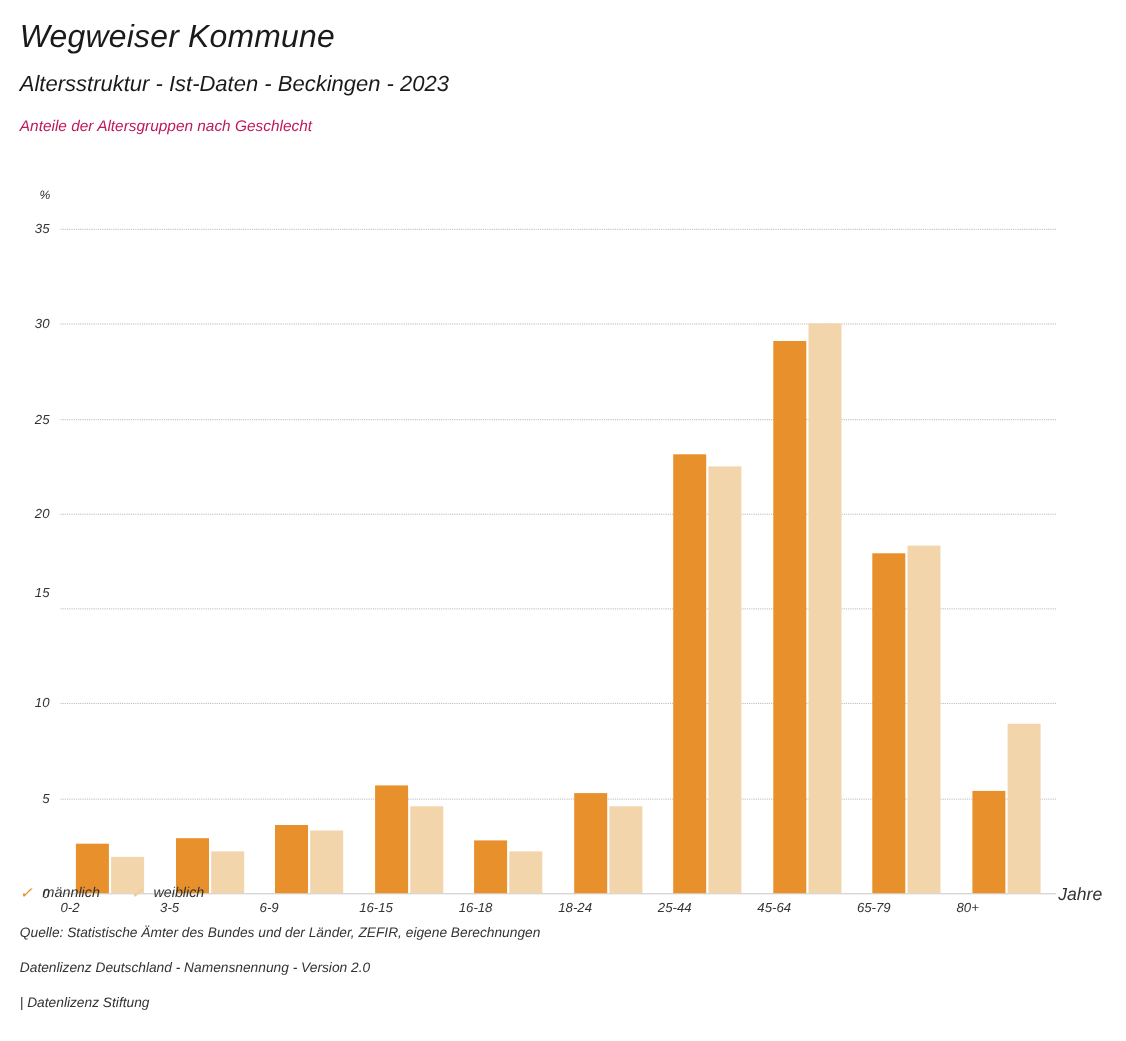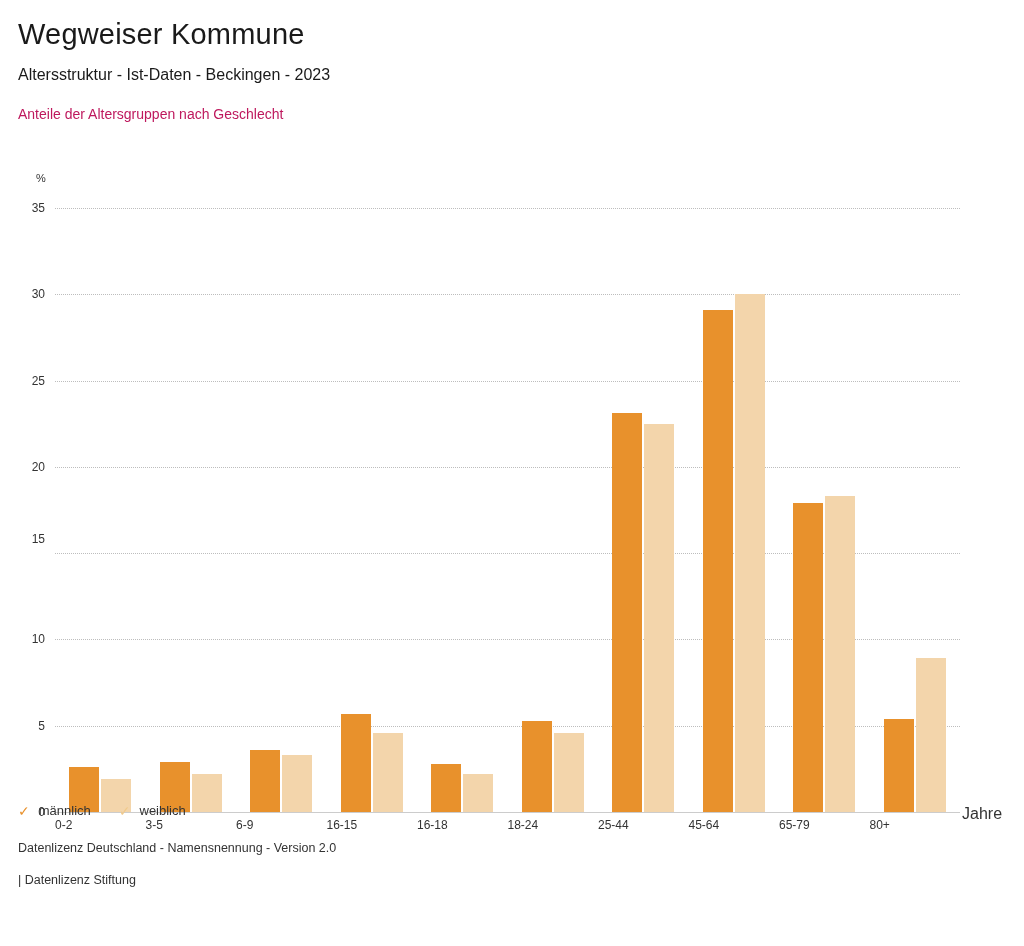--- a/index.html
+++ b/index.html
@@ -11,35 +11,36 @@
     height: 946px;
     background: #ffffff;
     font-family: "Liberation Sans", sans-serif;
     color: #333333;
     overflow: hidden;
   }
   .page {
     position: relative;
     width: 916px;
     height: 946px;
+    font-style: italic;
   }
   .title {
     position: absolute;
     left: 18px;
     top: 18px;
     font-size: 29px;
     font-weight: normal;
     color: #1a1a1a;
     letter-spacing: 0.2px;
   }
   .subtitle {
     position: absolute;
     left: 18px;
     top: 66px;
-    font-size: 16px;
+    font-size: 20px;
     font-weight: normal;
     color: #1a1a1a;
   }
   .subsubtitle {
     position: absolute;
     left: 18px;
     top: 106px;
     font-size: 14px;
     font-weight: normal;
     color: #be185d;
@@ -267,17 +268,18 @@
       <span class="check m">✓</span>
       <span>männlich</span>
     </div>
     <div class="legend-item">
       <span class="check w">✓</span>
       <span>weiblich</span>
     </div>
   </div>
 
   <div class="footer">
+    <div>Quelle: Statistische Ämter des Bundes und der Länder, ZEFIR, eigene Berechnungen</div>
     <div>Datenlizenz Deutschland - Namensnennung - Version 2.0</div>
     <div>| Datenlizenz Stiftung</div>
   </div>
 
 </div>
 
 </body></html>

